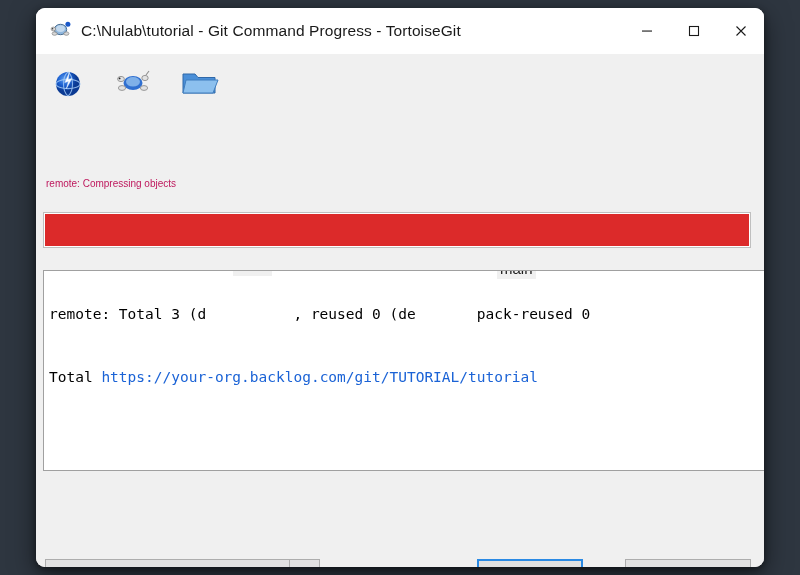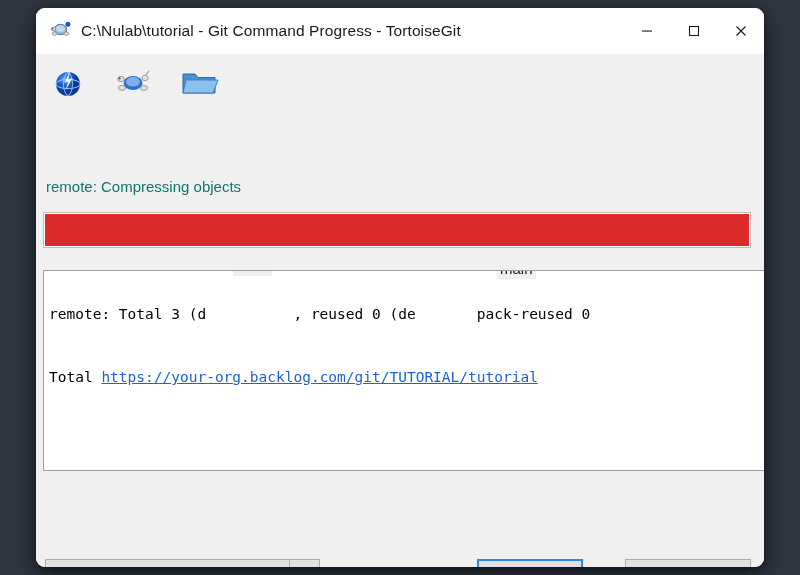--- a/index.html
+++ b/index.html
@@ -99,22 +99,22 @@
     align-items: center;
     justify-content: center;
     position: relative;
   }
 
   
   .status-label {
     position: absolute;
     left: 10px;
     top: 124px;
-    font-size: 15px;
-    color: #0f766e;
+    font-size: 10px;
+    color: #be185d;
     white-space: nowrap;
   }
 
   
   .progress-wrap {
     position: absolute;
     left: 7px;
     top: 158px;
     width: 708px;
     height: 36px;
@@ -155,21 +155,20 @@
   }
   .console-inner {
     position: absolute;
     left: 5px;
     top: -9px;
     right: 0;
   }
   .line { height: 21px; }
   .log-link {
     color: #1b63d6;
-    text-decoration: underline;
   }
   
   .anno {
     position: absolute;
     font-family: "Liberation Sans", sans-serif;
     font-size: 15px;
     color: #1a1a1a;
     background: #f0f0f0;
     line-height: 17px;
     padding: 1px 3px 2px 3px;

